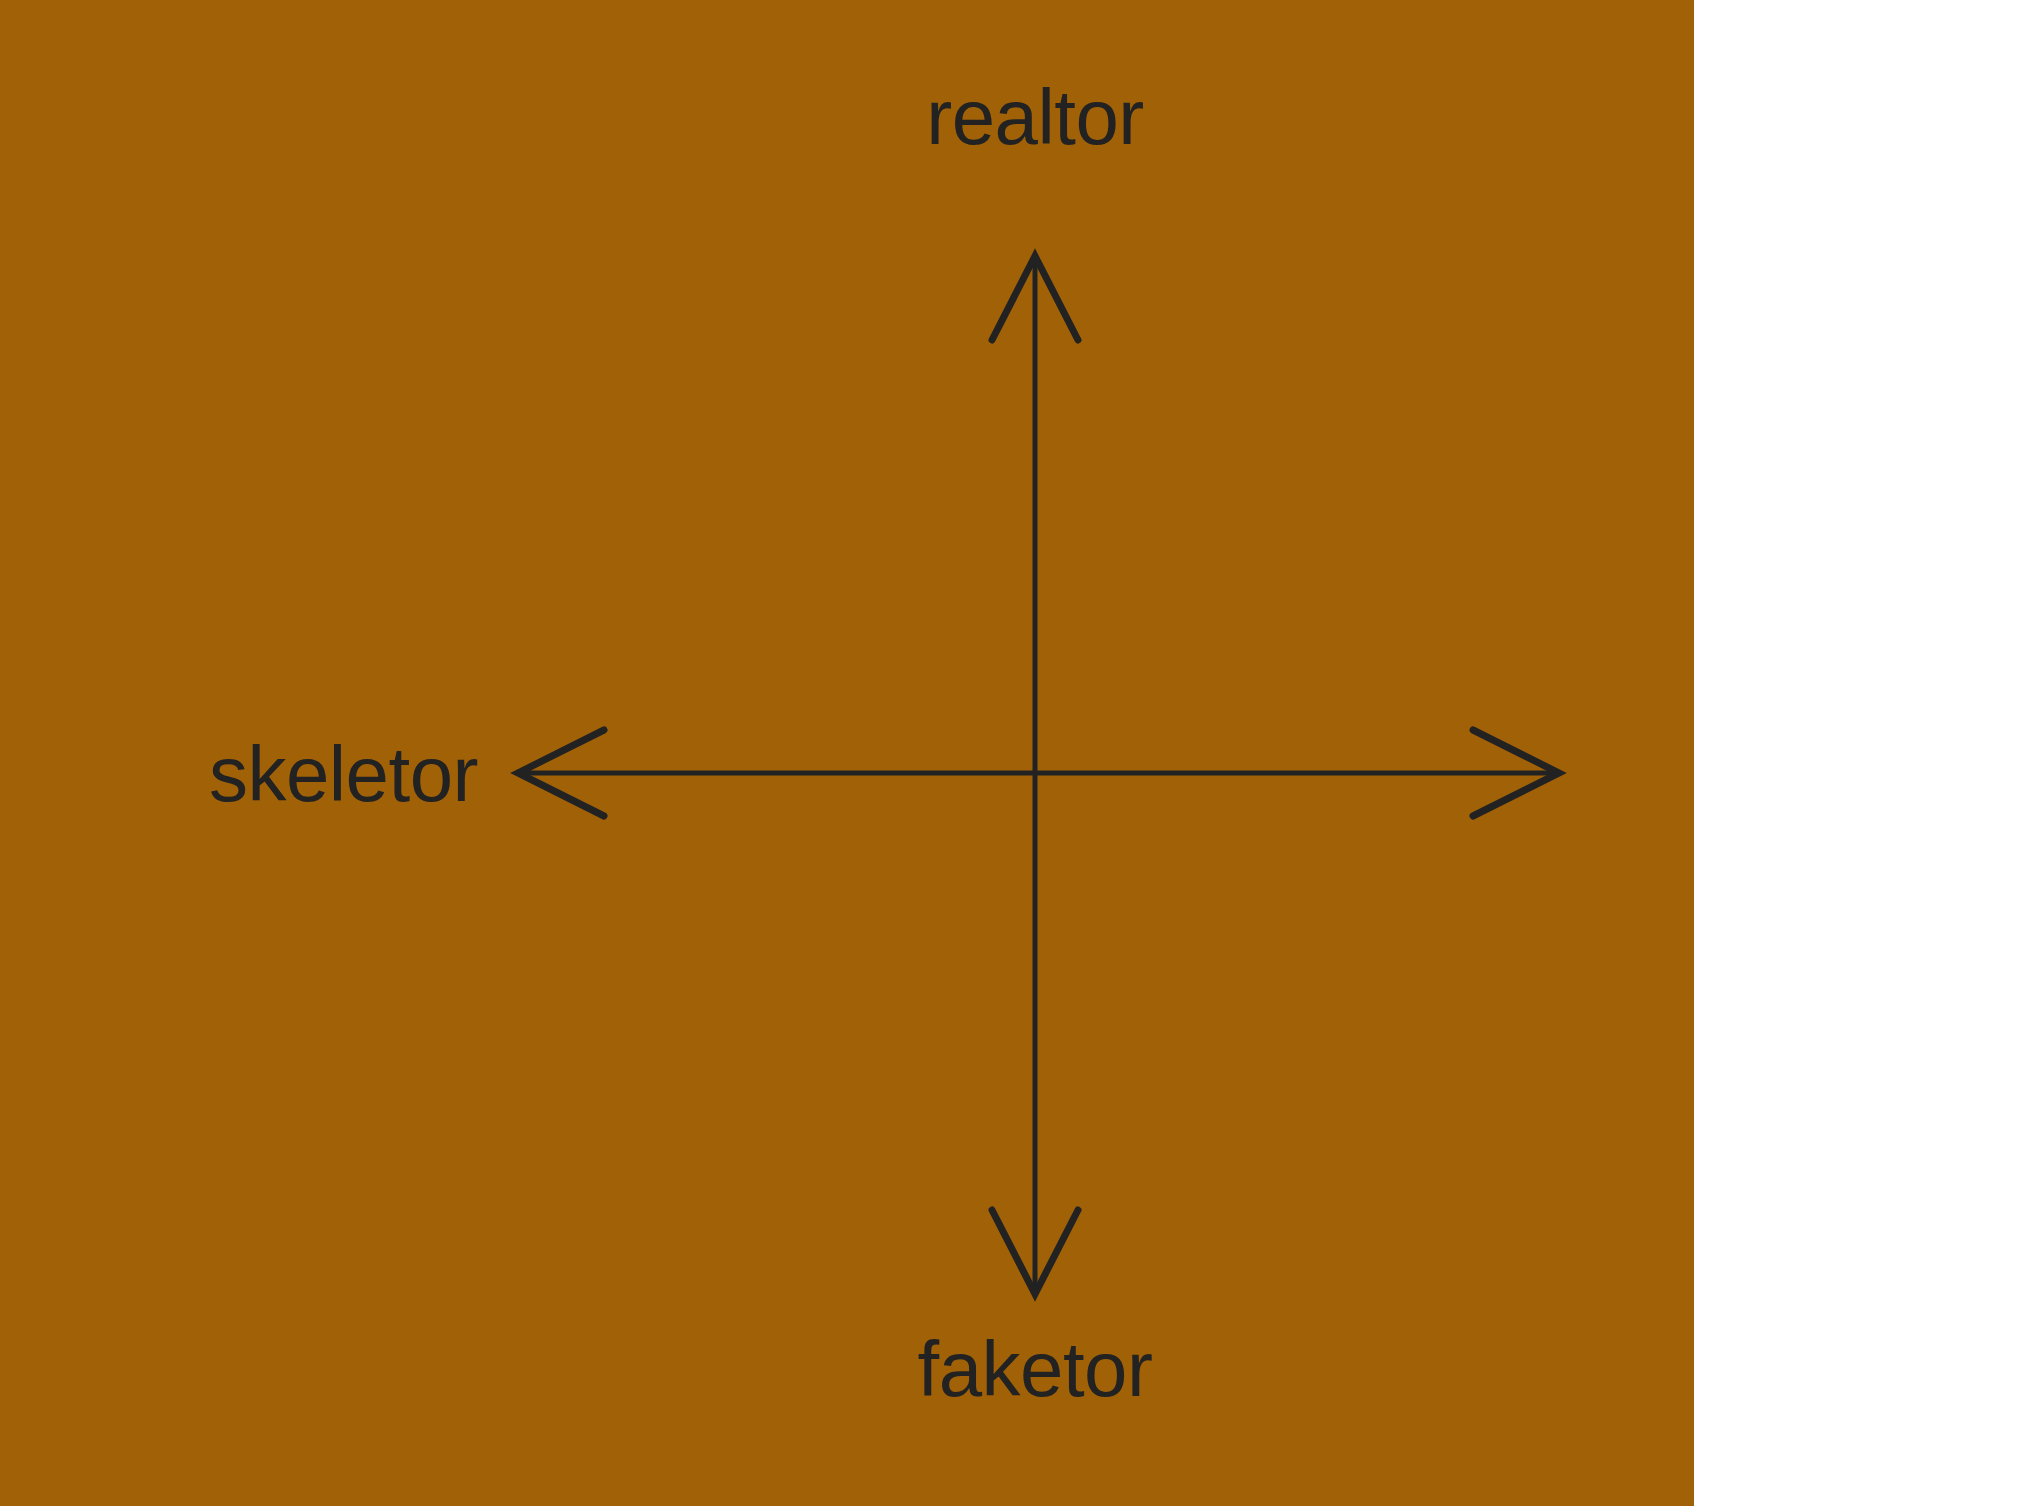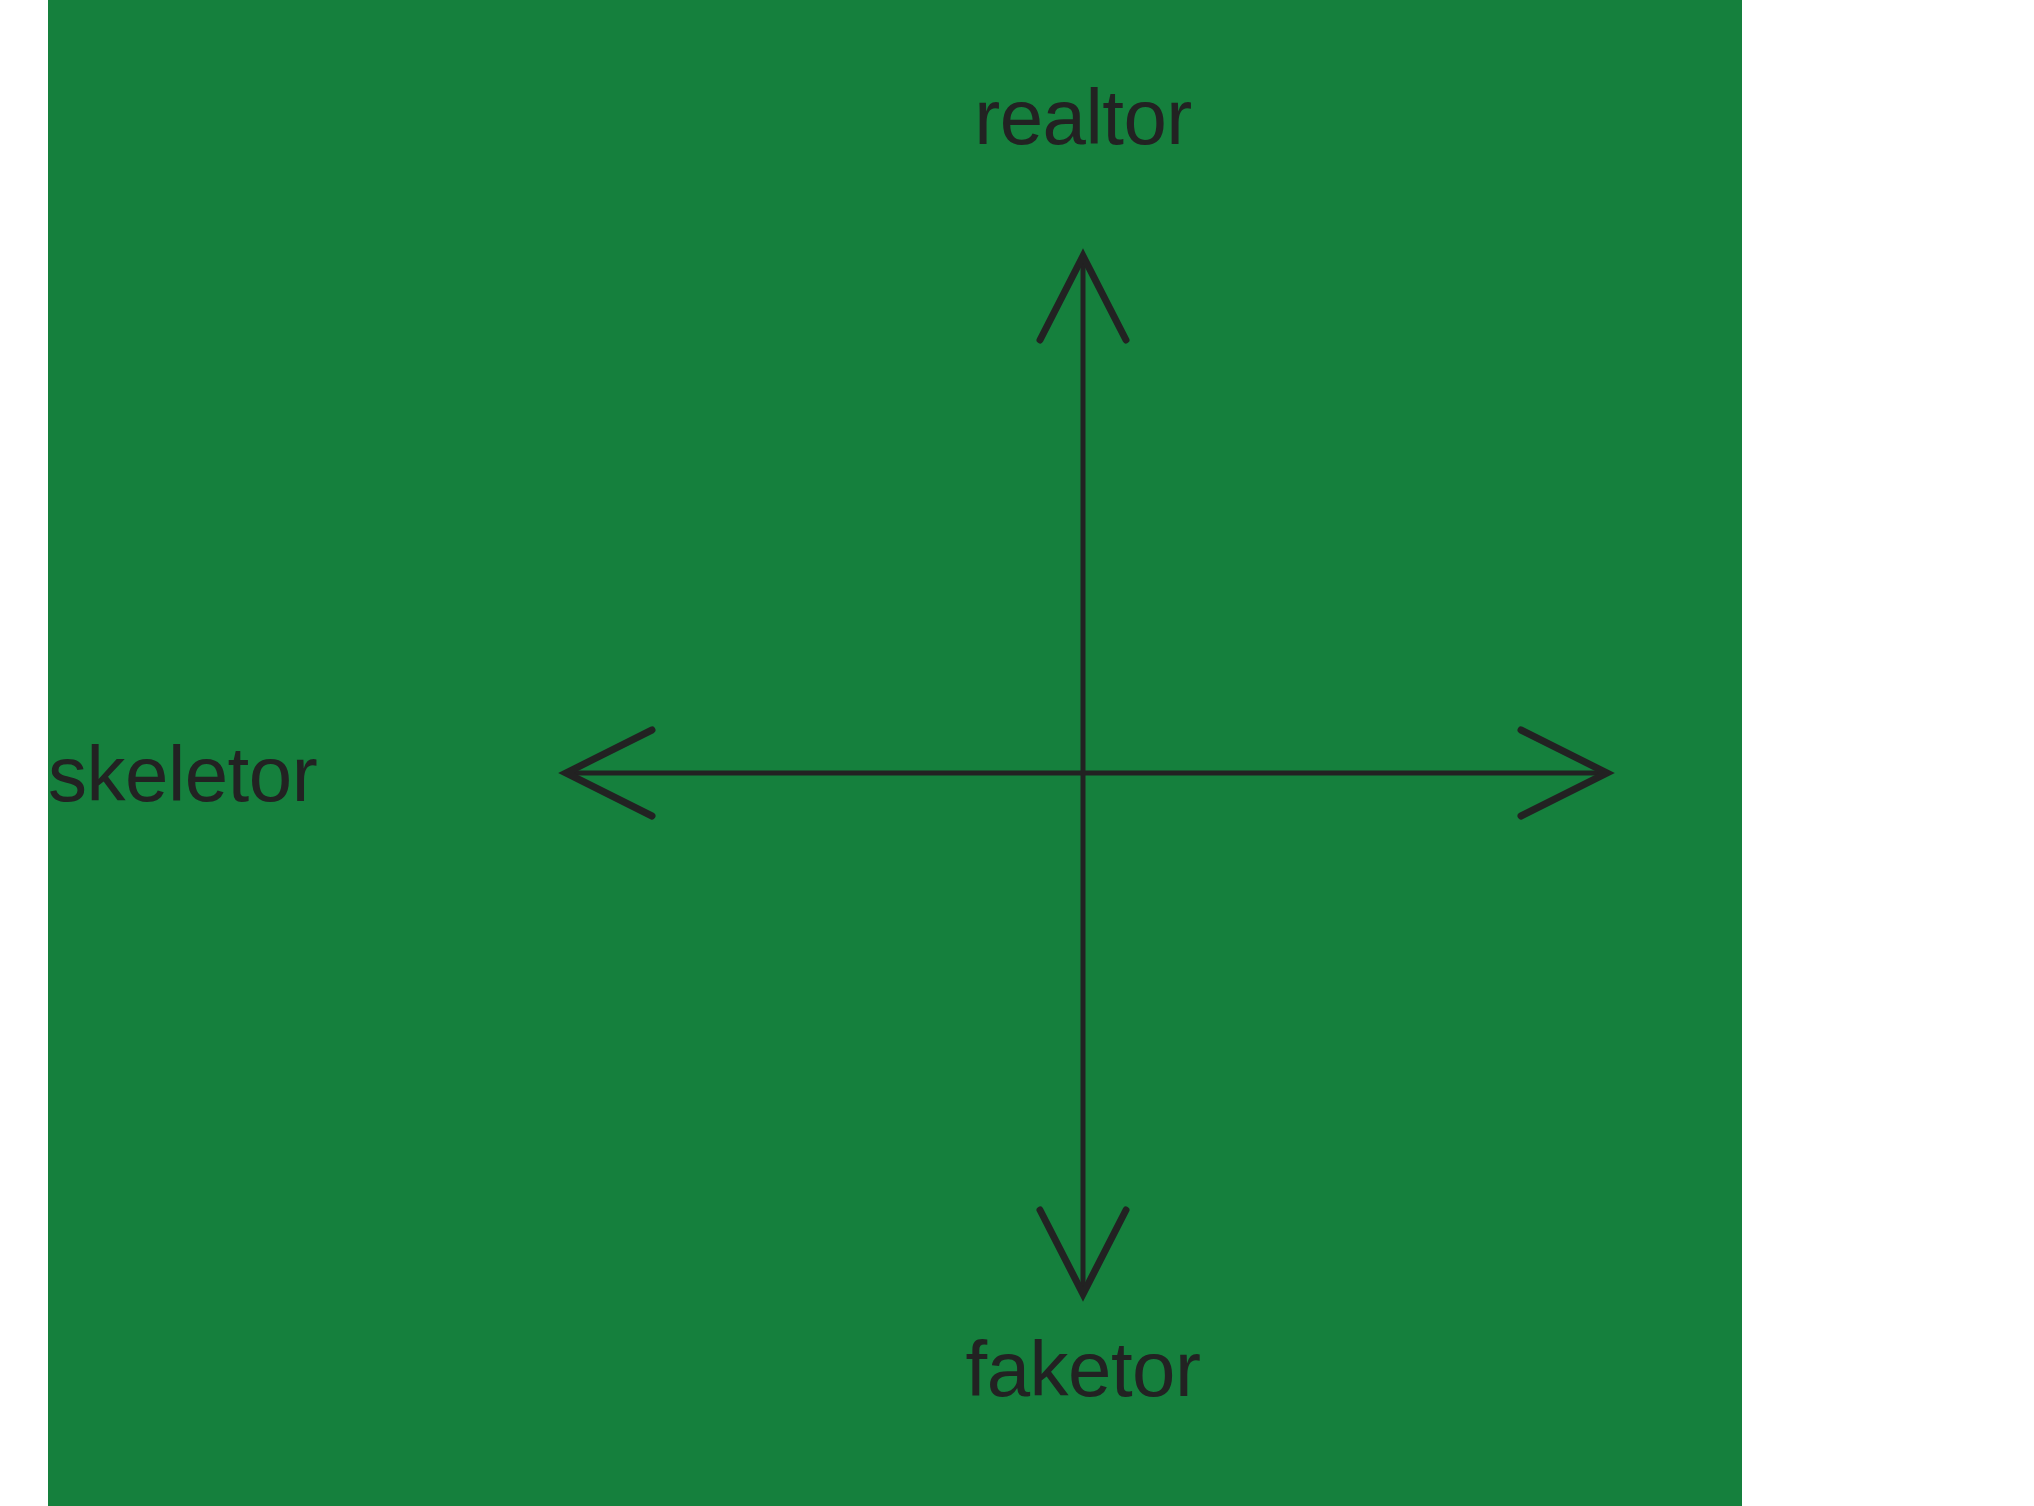--- a/index.html
+++ b/index.html
@@ -8,23 +8,22 @@
     padding: 0;
     background: #ffffff;
   }
   body {
     font-family: "Liberation Sans", sans-serif;
   }
   #canvas {
     position: relative;
     width: 1694px;
     height: 1506px;
-    background: #15803d;
+    background: #a16207;
     overflow: hidden;
-    margin-left: 48px;
   }
   #axes-svg {
     position: absolute;
     left: 0;
     top: 0;
     width: 2034px;
     height: 1506px;
     display: block;
   }
   .axis-label {
@@ -49,21 +48,21 @@
     left: 0;
     width: 2070px;
     top: 1330px;
     text-align: center;
   }
   
   #label-left {
     left: 0px;
     width: 478px;
     top: 735px;
-    text-align: left;
+    text-align: right;
   }
   
   #label-right {
     left: 1612px;
     top: 735px;
     text-align: left;
   }
 </style>
 </head>
 <body>

